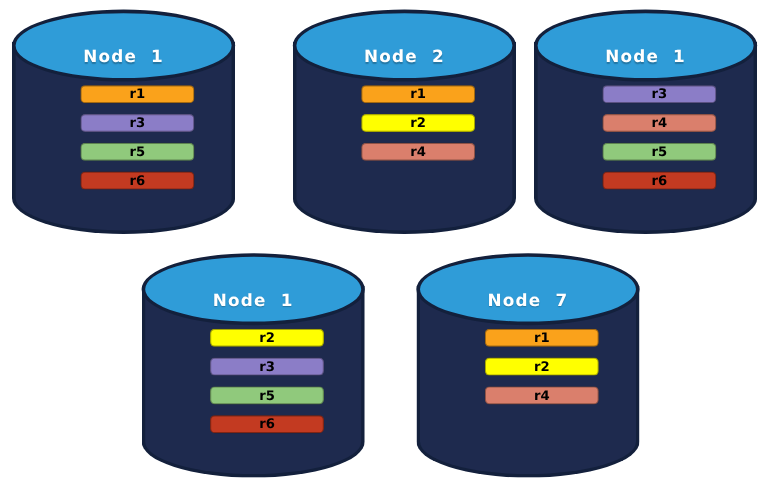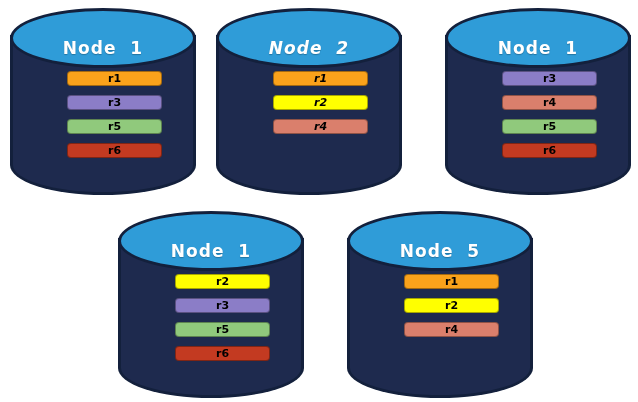--- a/index.html
+++ b/index.html
@@ -15,21 +15,21 @@
     background: #ffffff;
     overflow: hidden;
   }
   .cylinder {
     position: absolute;
     width: 186px;
     height: 190px;
   }
   
   .node-pos-0 { left: 10px;  top: 8px;   }
-  .node-pos-1 { left: 216px; top: 8px; font-style: italic;   }
+  .node-pos-1 { left: 244px; top: 8px;   }
   .node-pos-2 { left: 445px; top: 8px;   }
   .node-pos-3 { left: 118px; top: 211px; }
   .node-pos-4 { left: 347px; top: 211px; }
 
   .cyl-body {
     position: absolute;
     left: 0;
     top: 27px;
     width: 180px;
     height: 157px;
@@ -47,21 +47,21 @@
     background: var(--cyl-top, #2f9cd8);
     border: 3px solid var(--cyl-border, #13203c);
     border-radius: 50%;
     z-index: 2;
     display: flex;
     align-items: center;
     justify-content: center;
   }
   .node-title {
     color: var(--title-color, #ffffff);
-    font-size: 17px;
+    font-size: 14px;
     font-weight: bold;
     letter-spacing: 1px;
     white-space: pre;
     text-shadow: 0 1px 1px rgba(0,0,0,0.25);
     margin-top: 20px;
   }
   .bars {
     position: absolute;
     left: 50%;
     transform: translateX(-50%);
@@ -133,21 +133,21 @@
     <div class="bars">
         <div class="bar" style="background: rgb(255, 255, 0);">r2</div>
         <div class="bar" style="background: rgb(139, 125, 199);">r3</div>
         <div class="bar" style="background: rgb(144, 201, 124);">r5</div>
         <div class="bar" style="background: rgb(195, 58, 33);">r6</div>
       </div>
   </div>
     <div class="cylinder node-pos-4">
     <div class="cyl-body"></div>
     <div class="cyl-top">
-      <span class="node-title">Node  5</span>
+      <span class="node-title">Node  7</span>
     </div>
     <div class="bars">
         <div class="bar" style="background: rgb(250, 162, 27);">r1</div>
         <div class="bar" style="background: rgb(255, 255, 0);">r2</div>
         <div class="bar" style="background: rgb(218, 127, 108);">r4</div>
       </div>
   </div>
   </div>
 
 </body></html>

